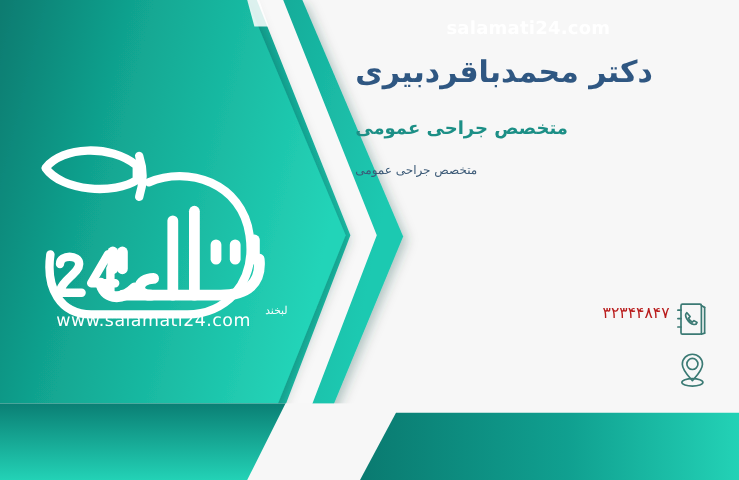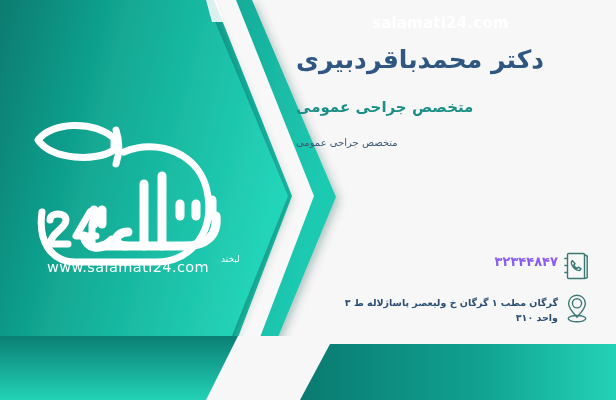--- a/index.html
+++ b/index.html
@@ -129,22 +129,22 @@
     padding-right: 2px;
   }
 
   .row-phone {
     top: 248px;
   }
   .row-phone .text {
     font-size: 13px;
     letter-spacing: 0.5px;
     white-space: nowrap;
-    font-weight: bold;
-    color: #8b5cf6;
+    font-weight: normal;
+    color: #b91c1c;
   }
 
   .row-address {
     top: 290px;
     width: 268px;
   }
   .row-address .text {
     font-size: 9.5px;
     line-height: 1.55;
     font-weight: bold;
@@ -319,21 +319,20 @@
             <path d="M 14 3.2
                      C 9.3 3.2, 5.6 6.9, 5.6 11.5
                      C 5.6 16.6, 11.6 22.4, 14 25.2
                      C 16.4 22.4, 22.4 16.6, 22.4 11.5
                      C 22.4 6.9, 18.7 3.2, 14 3.2 Z"></path>
             <circle cx="14" cy="11.3" r="4.6"></circle>
             <ellipse cx="14" cy="26.6" rx="8.8" ry="3.1"></ellipse>
           </g>
         </svg>
       </span>
-      <span class="text">گرگان  مطب ۱ گرگان خ  ولیعصر پاساژلاله ط ۳ واحد ۳۱۰</span>
     </div>
   </div>
 
   <div class="bottom-bar">
     <svg viewBox="0 0 616 64" xmlns="http://www.w3.org/2000/svg">
       <rect x="0" y="0" width="616" height="64" fill="#f7f7f7"></rect>
 
       <path d="M 0 0 L 238 0 L 206 64 L 0 64 Z" fill="url(#gradBarV)"></path>
 
       <path d="M 330 8 L 616 8 L 616 64 L 300 64 Z" fill="url(#gradBar)"></path>

